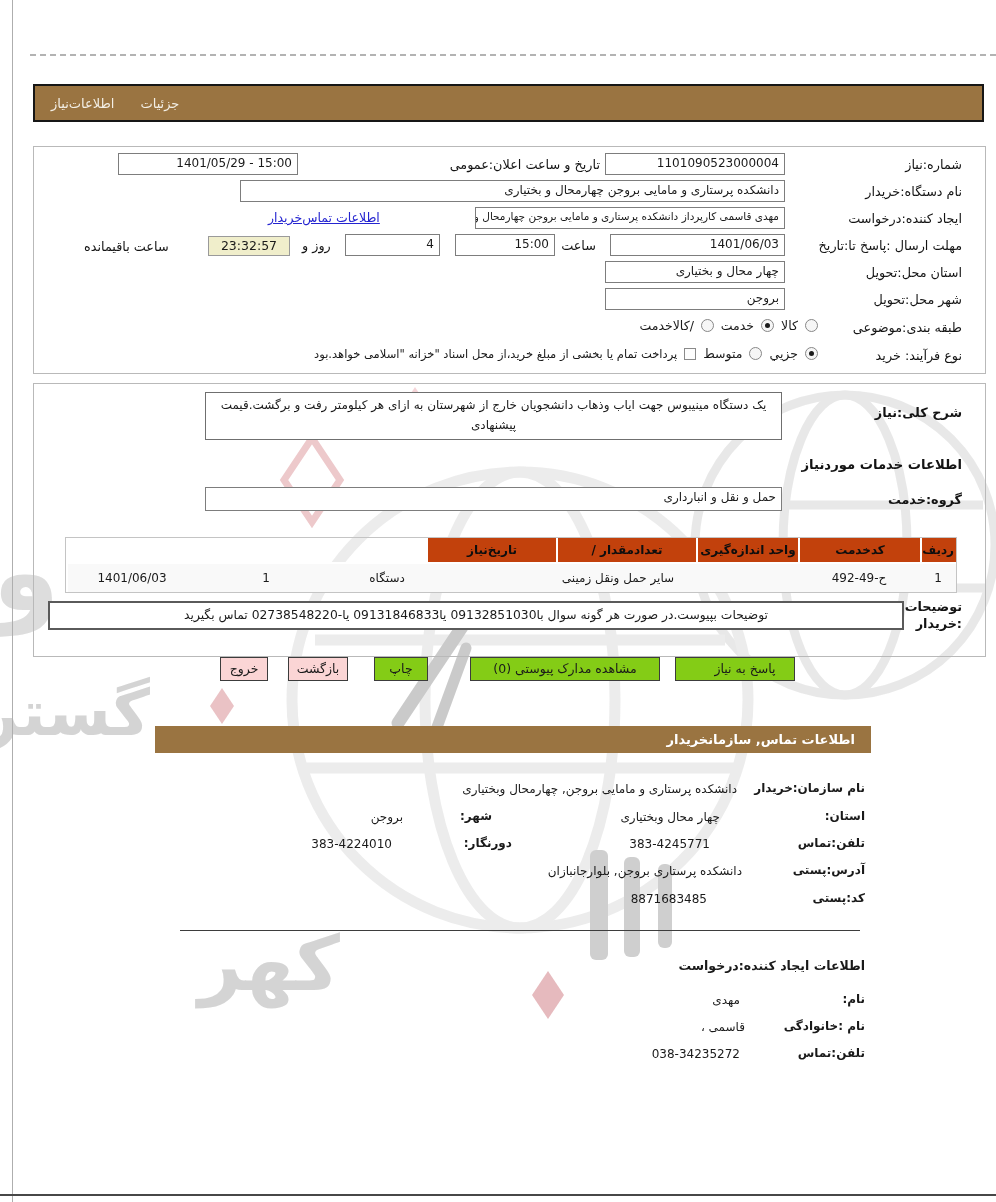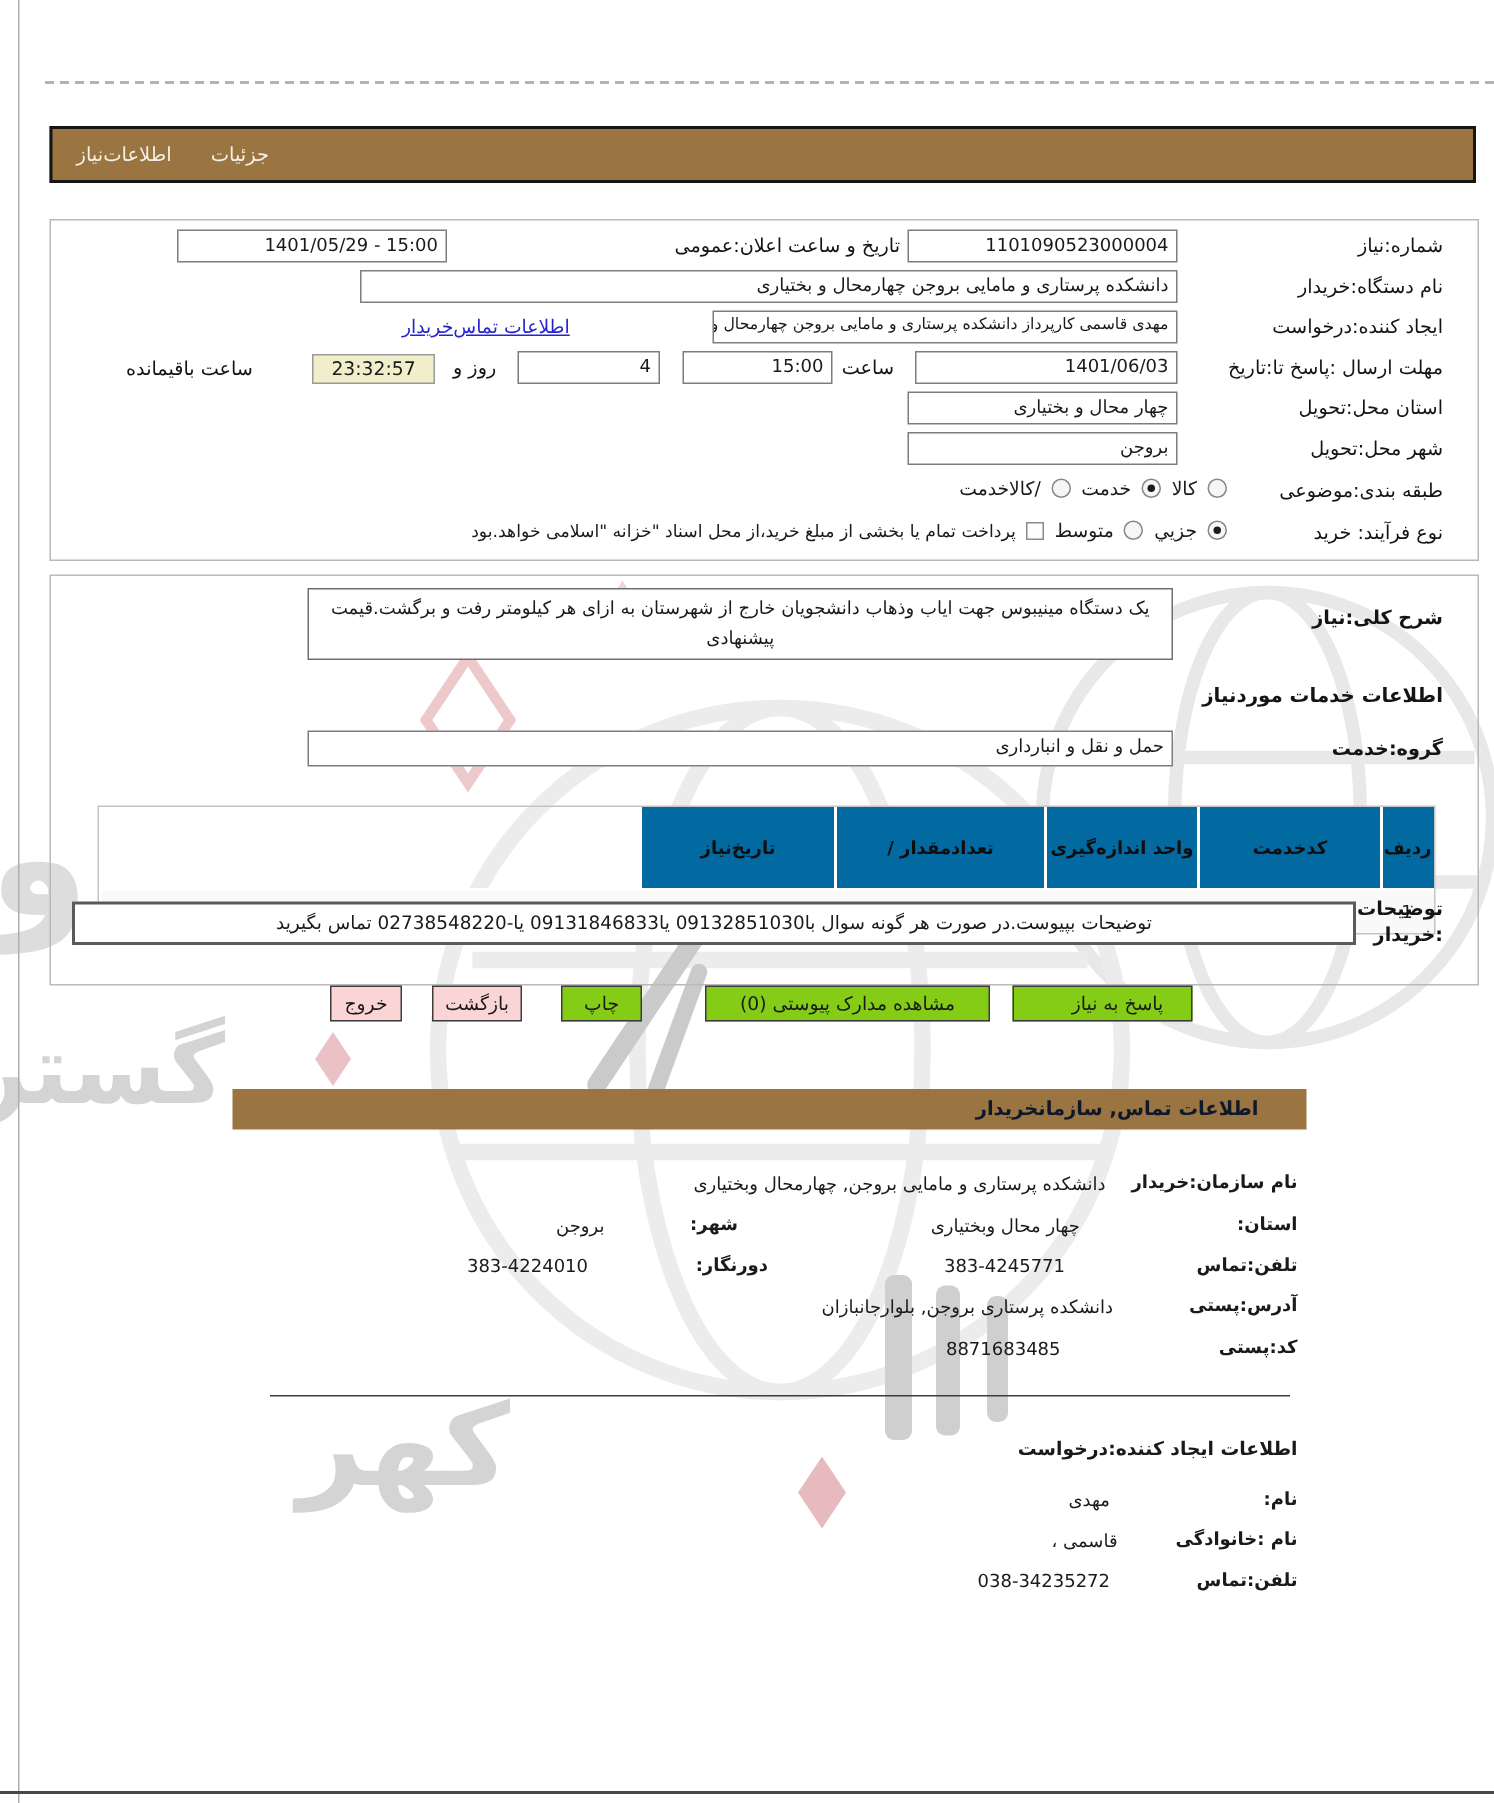--- a/index.html
+++ b/index.html
@@ -9,37 +9,37 @@
   .fa{direction:rtl;white-space:nowrap;}
   .ltr{direction:ltr;}
   .b{font-weight:bold;}
   .flabel{position:absolute;direction:rtl;white-space:nowrap;font-size:12.8px;color:#141414;z-index:3;}
   .ibox{position:absolute;background:#fff;border:1px solid #7d7d7d;direction:rtl;text-align:right;
         padding:2px 5px;font-size:12px;white-space:nowrap;overflow:hidden;box-sizing:border-box;z-index:2;}
   .panel{position:absolute;border:1px solid #b9b9b9;background:transparent;z-index:1;}
   .bar{position:absolute;background:#9a7441;z-index:2;}
   .bar1{border:2px solid #161616;display:flex;align-items:center;justify-content:flex-end;
         direction:rtl;gap:26px;padding:0 16px;box-sizing:border-box;color:#f3efe6;font-size:13px;}
-  .bar2{display:flex;align-items:center;direction:rtl;padding:0 32px;box-sizing:border-box;
-        color:#0f172a;font-size:13px;font-weight:bold;}
+  .bar2{display:flex;align-items:center;direction:rtl;padding:0 16px;box-sizing:border-box;
+        color:#ffffff;font-size:13px;font-weight:bold;}
   .optrow{position:absolute;display:flex;direction:rtl;align-items:center;gap:7px;
           font-size:12.5px;z-index:3;}
   .radio{width:13px;height:13px;border-radius:50%;border:1px solid #878787;background:#f6f6f6;
          display:inline-block;position:relative;box-sizing:border-box;flex:0 0 auto;}
   .radio.on::after{content:"";position:absolute;left:3px;top:3px;width:5px;height:5px;
          border-radius:50%;background:#1b1b1b;}
   .checkbox{width:12px;height:12px;border:1px solid #8a8a8a;background:#fdfdfd;display:inline-block;
          box-sizing:border-box;flex:0 0 auto;}
   .link{color:#2424d0;text-decoration:underline;font-size:12.5px;cursor:pointer;}
   .count{position:absolute;background:#f0eecb;border:1px solid #9a9a9a;text-align:center;
          font-size:12.5px;padding:1px 0;box-sizing:border-box;z-index:2;}
   .tbl{position:absolute;z-index:2;direction:rtl;border:1px solid #c4c4c4;}
   .trow{display:flex;direction:rtl;}
-  .th{background:#0369a1;color:#0e0e0e;font-weight:bold;font-size:12px;text-align:center;
-      padding:20px 2px;box-sizing:border-box;border-left:2px solid #fff;direction:rtl;white-space:nowrap;overflow:hidden;}
+  .th{background:#c2410c;color:#0e0e0e;font-weight:bold;font-size:12px;text-align:center;
+      padding:5px 2px;box-sizing:border-box;border-left:2px solid #fff;direction:rtl;white-space:nowrap;overflow:hidden;}
   .th:last-child{border-left:none;}
   .td{background:#f9f9f9;font-size:12px;text-align:center;padding:7px 2px;box-sizing:border-box;
       direction:rtl;white-space:nowrap;overflow:hidden;}
   .btn{position:absolute;border:1px solid #3c3c3c;font-size:12.5px;text-align:center;
        direction:rtl;padding:3px 0;box-sizing:border-box;cursor:pointer;z-index:3;white-space:nowrap;}
   .btn.green{background:#84cc16;}
   .btn.pink{background:#fbd5d5;}
   .cl{position:absolute;direction:rtl;white-space:nowrap;font-size:12px;z-index:3;}
   .divider{position:absolute;border-top:1px solid #3d3d3d;z-index:3;}
   svg{display:block;}

